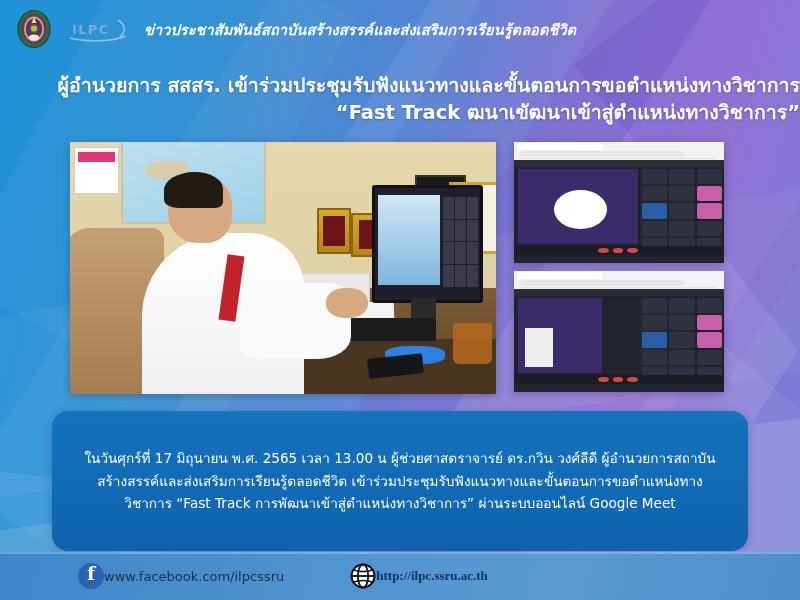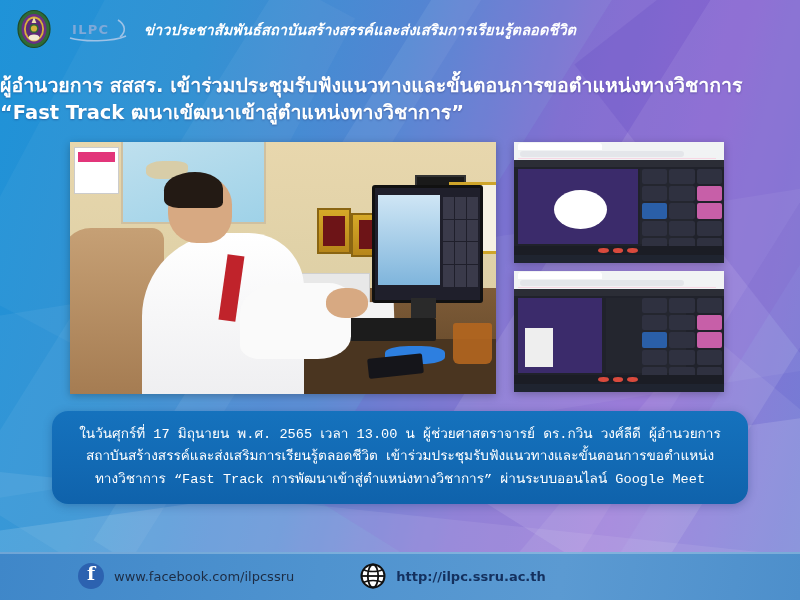--- a/index.html
+++ b/index.html
@@ -28,21 +28,21 @@
   
   .header{position:absolute;top:0;left:0;width:800px;height:58px;z-index:6;display:flex;align-items:center;}
   .seal{width:40px;height:40px;margin-left:14px;flex:0 0 auto;}
   .ilpc-logo{margin-left:14px;flex:0 0 auto;}
   .header-text{
     margin-left:14px;color:#ffffff;font-size:14.5px;font-style:italic;font-weight:700;
     letter-spacing:.1px;white-space:nowrap;
   }
 
   
-  .title-wrap{position:absolute;top:72px;left:0;width:800px;text-align:left;z-index:6;}
+  .title-wrap{position:absolute;top:72px;left:0;width:800px;text-align:right;z-index:6;}
   .title-line{
     color:#ffffff;font-weight:700;font-size:19.5px;line-height:27px;
     text-shadow:0 1px 2px rgba(20,30,90,.35);white-space:nowrap;
   }
   .title-line.second{font-size:19.5px;}
 
   
   .photo-main{
     position:absolute;left:70px;top:142px;width:426px;height:252px;z-index:6;
     background:#c9b89a;overflow:hidden;border:0;box-shadow:0 2px 8px rgba(0,0,0,.25);
@@ -106,42 +106,42 @@
   .ss-grid div.hl2{background:#c75fa8;}
   .ss-ctrl{position:absolute;left:0;bottom:7%;width:100%;height:7%;background:#1b1d25;}
   .ss-ctrl span{position:absolute;top:20%;width:5%;height:58%;background:#d94a3d;border-radius:50%;}
   .ss-task{position:absolute;left:0;bottom:0;width:100%;height:7%;background:#1f2430;}
   .slide-white{position:absolute;left:30%;top:28%;width:44%;height:52%;background:#fff;border-radius:50%;}
   .slide-books{position:absolute;left:8%;top:40%;width:34%;height:52%;background:#eee;}
   .pane-mid{position:absolute;left:60%;top:22%;width:25%;height:62%;background:#24262f;}
 
   
   .text-panel{
-    position:absolute;left:52px;top:411px;width:696px;height:93px;z-index:7;
+    position:absolute;left:52px;top:411px;width:696px;height:140px;z-index:7;
     background:linear-gradient(180deg,#1572bd 0%,#1269b3 60%,#0f62ab 100%);
     border-radius:16px;box-shadow:0 2px 10px rgba(10,40,90,.28);
-    display:flex;align-items:center;justify-content:center;font-family:Liberation Mono, monospace;
+    display:flex;align-items:center;justify-content:center;
   }
   .text-panel p{
     margin:0;padding:0 26px;color:#ffffff;font-size:13.6px;line-height:22.5px;
     text-align:center;
   }
 
   
   .footer{
     position:absolute;left:0;bottom:0;width:800px;height:48px;z-index:8;
     background:linear-gradient(100deg,#3f87c9 0%,#4f93cf 40%,#5b9ad2 70%,#4d8fcb 100%);
     display:flex;align-items:center;
   }
   .fitem{display:flex;align-items:center;color:#20304a;font-size:13px;white-space:nowrap;}
   .fitem.fb{margin-left:78px;}
   .fitem.web{margin-left:66px;}
   .fitem.tel{margin-left:70px;}
-  .fi-label{margin-left:10px;color:#1d2c44;}
-  .fi-label.bold{font-weight:700;color:#14305e;}
+  .fi-label{color:#1d2c44;}
+  .fi-label.bold{font-weight:700;color:#14305e;font-family:Liberation Serif, serif;}
   .fb-icon{width:26px;height:26px;border-radius:50%;background:#2c62b0;position:relative;flex:0 0 auto;}
   .fb-icon:after{content:"f";position:absolute;left:0;right:0;top:-1px;text-align:center;color:#fff;font-size:19px;font-weight:700;font-family:"DejaVu Serif",serif;}
   .tel-icon{width:26px;height:26px;border-radius:50%;background:#ffffff;position:relative;flex:0 0 auto;}
   .tel-icon:after{content:"\260E";position:absolute;left:0;right:0;top:1px;text-align:center;color:#111;font-size:16px;}
   .globe-icon{width:26px;height:26px;flex:0 0 auto;}
   .footer-sep{position:absolute;left:0;top:0;width:100%;height:2px;background:rgba(255,255,255,.25);}
 </style>
 </head>
 <body>
 

